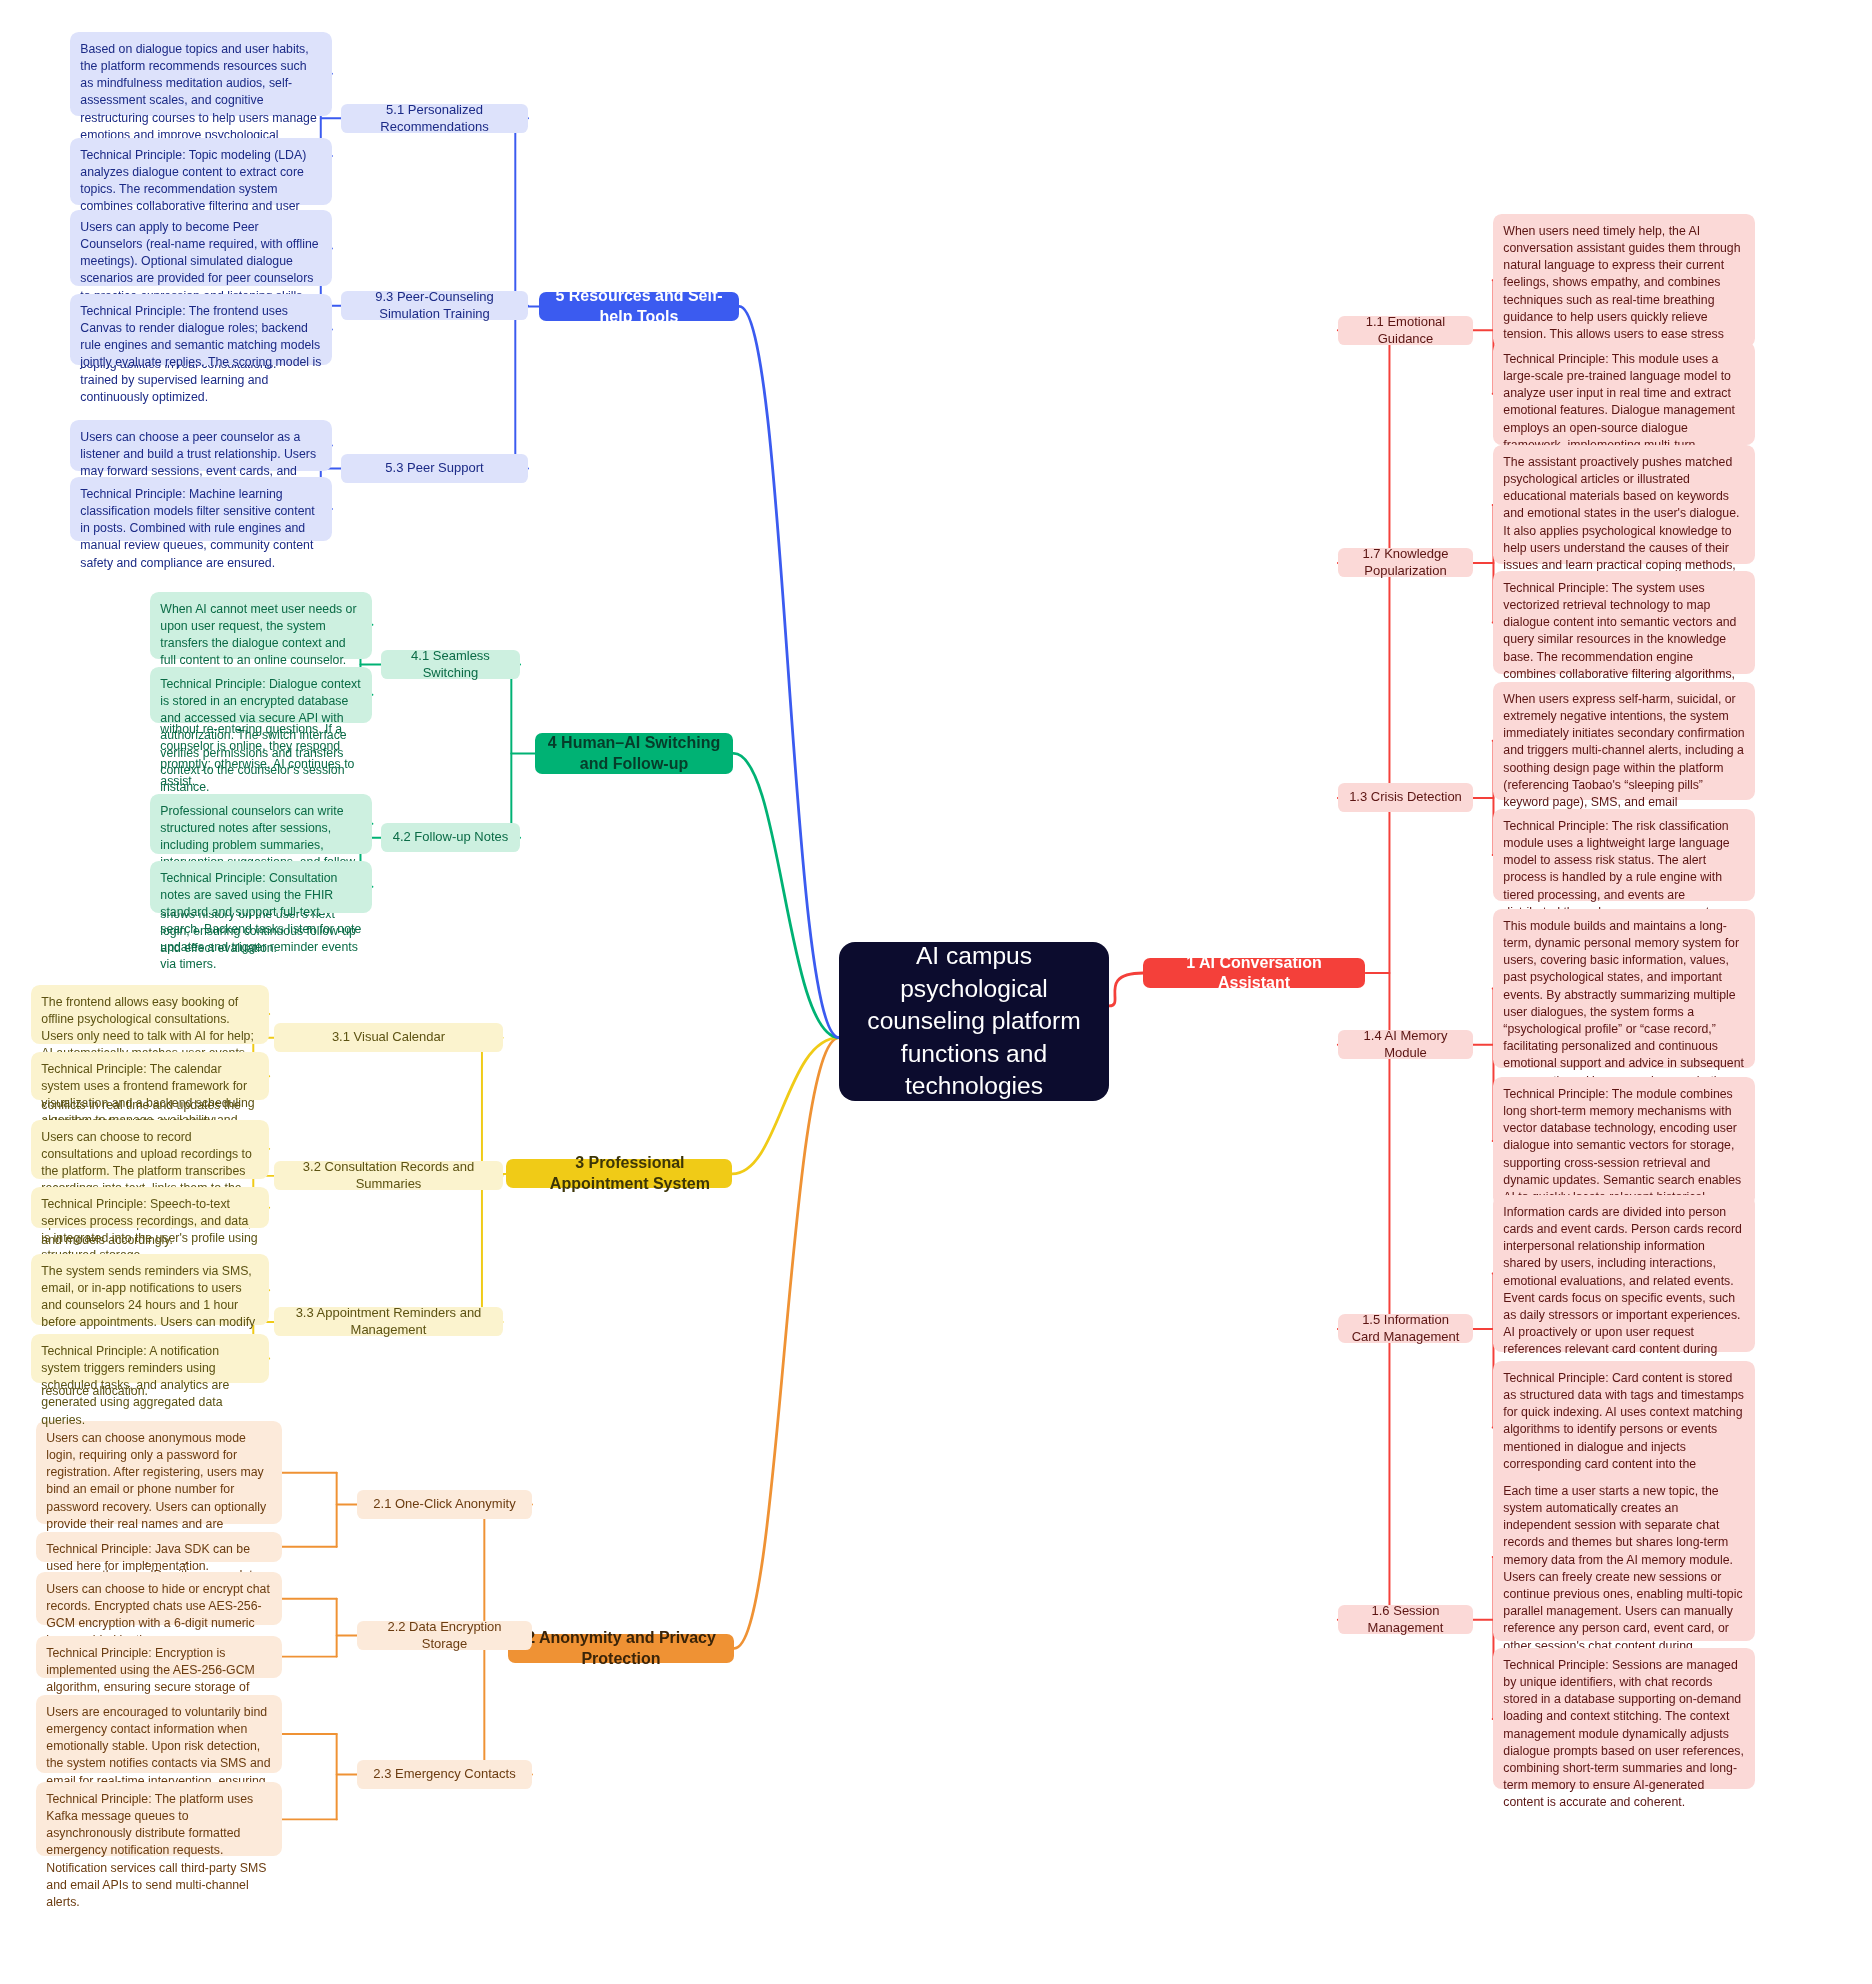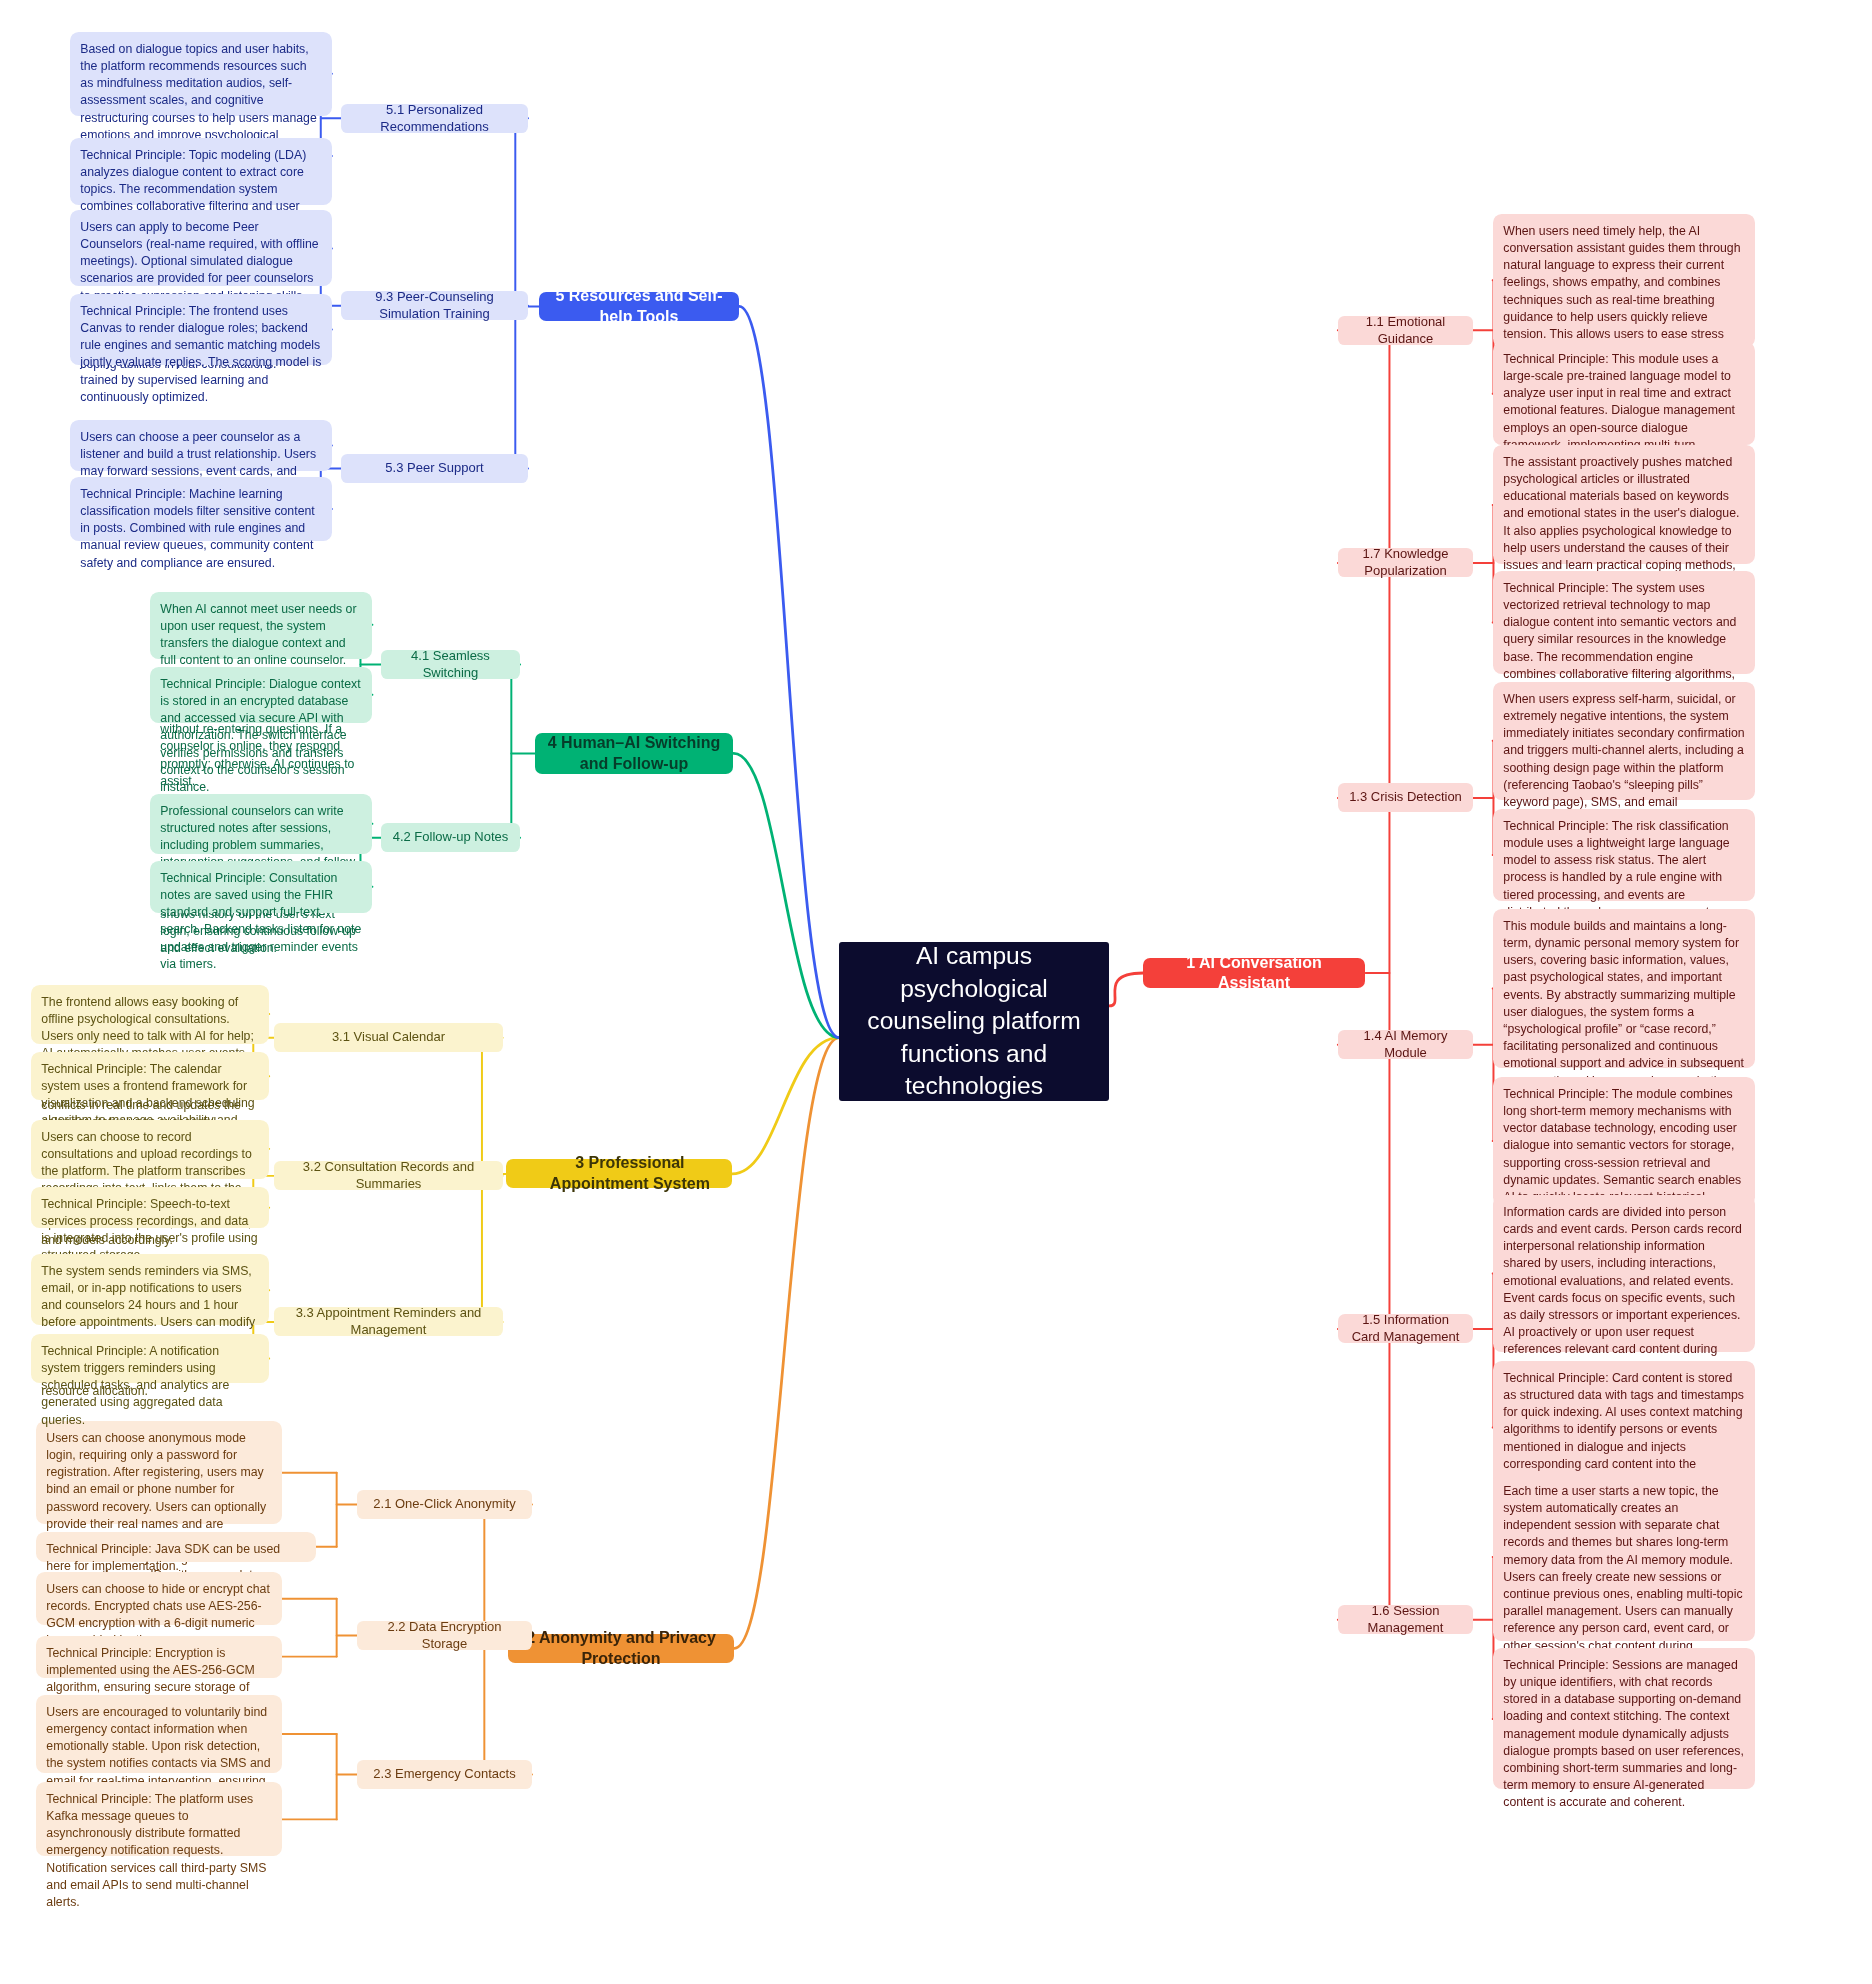--- a/index.html
+++ b/index.html
@@ -12,21 +12,21 @@
     overflow:hidden;
   }
   #canvas { position:absolute; inset:0; }
   svg.links { position:absolute; left:0; top:0; width:1873px; height:2054px; pointer-events:none; }
 
   .node { position:absolute; border-radius:6.4px; }
 
   
   .root {
     background:#0c0c2e; color:#ffffff;
-    border-radius:3px;
+    border-radius:16px;
     display:flex; align-items:center; justify-content:center;
     text-align:center;
     font-size:24.6px; line-height:1.32;
     padding:13.5px 16px;
     font-weight:400;
   }
 
   
   .b1 {
     display:flex; align-items:center; justify-content:center;
@@ -197,21 +197,21 @@
     <div class="node leaf fill-red-leaf" style="left: 1493px; top: 1077px; width: 262px; height: 129px;">Technical Principle: The module combines long short-term memory mechanisms with vector database technology, encoding user dialogue into semantic vectors for storage, supporting cross-session retrieval and dynamic updates. Semantic search enables AI to quickly locate relevant historical memories for rich, coherent contextual responses.</div>
     <div class="node b2 fill-red-sub" style="left: 1338px; top: 1314px; width: 135px; height: 29px; border-radius: 7px;">1.5 Information Card Management</div>
     <div class="node leaf fill-red-leaf" style="left: 1493px; top: 1195px; width: 262px; height: 157px;">Information cards are divided into person cards and event cards. Person cards record interpersonal relationship information shared by users, including interactions, emotional evaluations, and related events. Event cards focus on specific events, such as daily stressors or important experiences. AI proactively or upon user request references relevant card content during conversations to enhance specificity and depth. Users have full CRUD (create, read, update, delete) permissions to manage these cards independently.</div>
     <div class="node leaf fill-red-leaf" style="left: 1493px; top: 1361px; width: 262px; height: 133px;">Technical Principle: Card content is stored as structured data with tags and timestamps for quick indexing. AI uses context matching algorithms to identify persons or events mentioned in dialogue and injects corresponding card content into the conversation context, improving personalized interaction.</div>
     <div class="node b2 fill-red-sub" style="left: 1338px; top: 1605px; width: 135px; height: 29px;">1.6 Session Management</div>
     <div class="node leaf fill-red-leaf" style="left: 1493px; top: 1474px; width: 262px; height: 167px;">Each time a user starts a new topic, the system automatically creates an independent session with separate chat records and themes but shares long-term memory data from the AI memory module. Users can freely create new sessions or continue previous ones, enabling multi-topic parallel management. Users can manually reference any person card, event card, or other session's chat content during conversations, and the system dynamically incorporates the information to ensure coherence and relevance.</div>
     <div class="node leaf fill-red-leaf" style="left: 1493px; top: 1648px; width: 262px; height: 141px;">Technical Principle: Sessions are managed by unique identifiers, with chat records stored in a database supporting on-demand loading and context stitching. The context management module dynamically adjusts dialogue prompts based on user references, combining short-term summaries and long-term memory to ensure AI-generated content is accurate and coherent.</div>
     <div class="node b1 fill-orange-b1" style="left: 508px; top: 1634px; width: 226px; height: 29px;">2 Anonymity and Privacy Protection</div>
     <div class="node b2 fill-orange-sub" style="left: 357px; top: 1490px; width: 175px; height: 29px;">2.1 One-Click Anonymity</div>
     <div class="node leaf fill-orange-leaf" style="left: 36px; top: 1421px; width: 246px; height: 103px;">Users can choose anonymous mode login, requiring only a password for registration. After registering, users may bind an email or phone number for password recovery. Users can optionally provide their real names and are encouraged to specify how AI should address them. A system-generated UID serves as the user ID, with no mandatory real-name information required, ensuring sufficient trust.</div>
-    <div class="node leaf fill-orange-leaf" style="left: 36px; top: 1532px; width: 280px; height: 30px;">Technical Principle: Java SDK can be used here for implementation.</div>
+    <div class="node leaf fill-orange-leaf" style="left: 36px; top: 1532px; width: 246px; height: 30px;">Technical Principle: Java SDK can be used here for implementation.</div>
     <div class="node b2 fill-orange-sub" style="left: 357px; top: 1621px; width: 175px; height: 29px;">2.2 Data Encryption Storage</div>
     <div class="node leaf fill-orange-leaf" style="left: 36px; top: 1572px; width: 246px; height: 53px;">Users can choose to hide or encrypt chat records. Encrypted chats use AES-256-GCM encryption with a 6-digit numeric key provided by the user.</div>
     <div class="node leaf fill-orange-leaf" style="left: 36px; top: 1636px; width: 246px; height: 42px;">Technical Principle: Encryption is implemented using the AES-256-GCM algorithm, ensuring secure storage of user data.</div>
     <div class="node b2 fill-orange-sub" style="left: 357px; top: 1760px; width: 175px; height: 29px;">2.3 Emergency Contacts</div>
     <div class="node leaf fill-orange-leaf" style="left: 36px; top: 1695px; width: 246px; height: 78px;">Users are encouraged to voluntarily bind emergency contact information when emotionally stable. Upon risk detection, the system notifies contacts via SMS and email for real-time intervention, ensuring interpersonal support at critical moments. “The world hears your voice.”</div>
     <div class="node leaf fill-orange-leaf" style="left: 36px; top: 1782px; width: 246px; height: 74px;">Technical Principle: The platform uses Kafka message queues to asynchronously distribute formatted emergency notification requests. Notification services call third-party SMS and email APIs to send multi-channel alerts.</div>
     <div class="node b1 fill-yellow-b1" style="left: 506px; top: 1159px; width: 226px; height: 29px;">3 Professional Appointment System</div>
     <div class="node b2 fill-yellow-sub" style="left: 274px; top: 1023px; width: 229px; height: 29px;">3.1 Visual Calendar</div>
     <div class="node leaf fill-yellow-leaf" style="left: 31px; top: 985px; width: 238px; height: 59px;">The frontend allows easy booking of offline psychological consultations. Users only need to talk with AI for help; AI automatically matches user events and counselor availability to book appointments. The system detects conflicts in real time and updates the calendar status upon successful booking.</div>
     <div class="node leaf fill-yellow-leaf" style="left: 31px; top: 1052px; width: 238px; height: 48px;">Technical Principle: The calendar system uses a frontend framework for visualization and a backend scheduling algorithm to manage availability and conflicts.</div>

